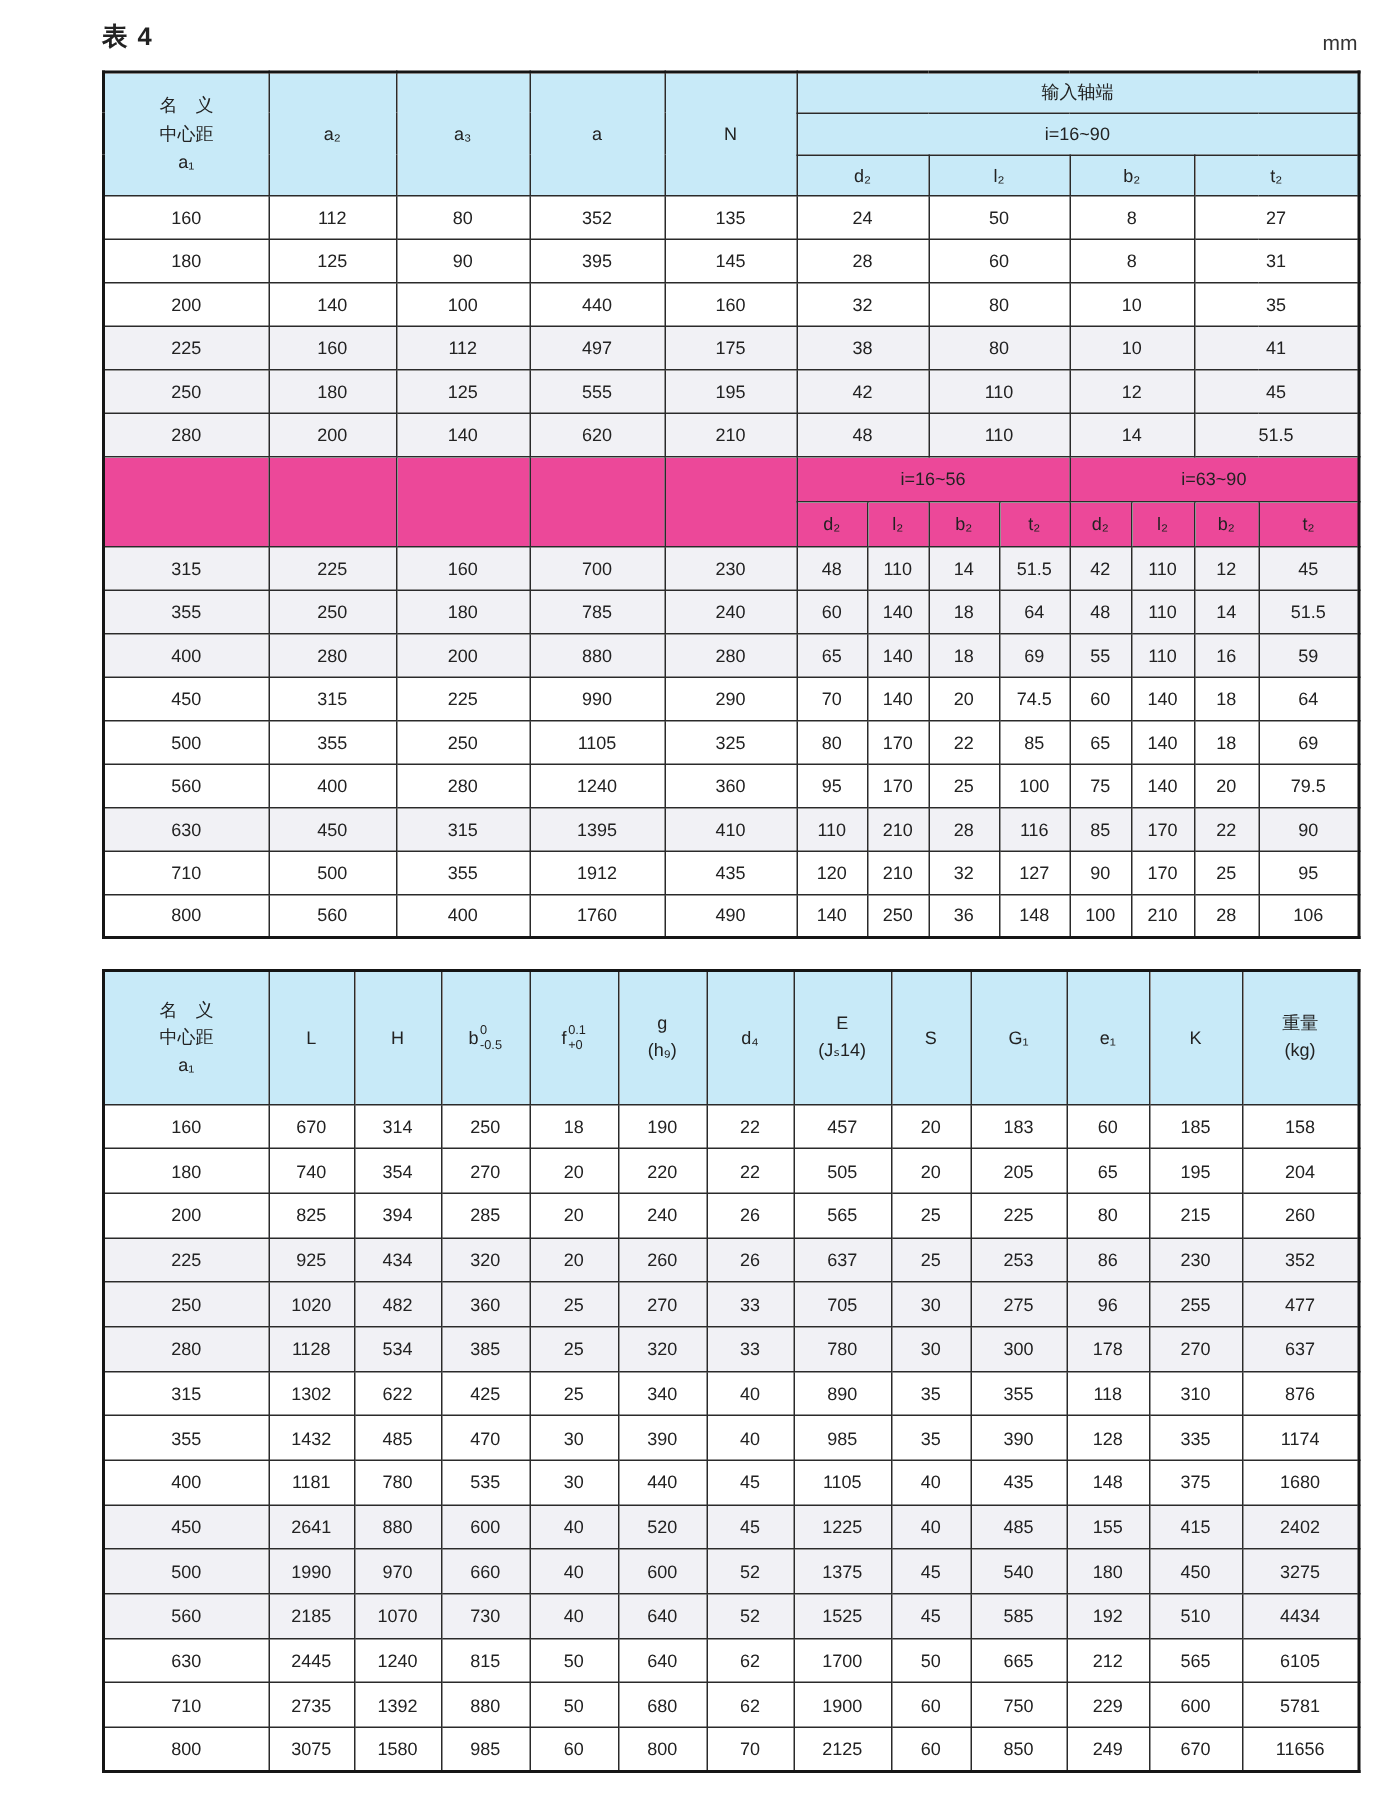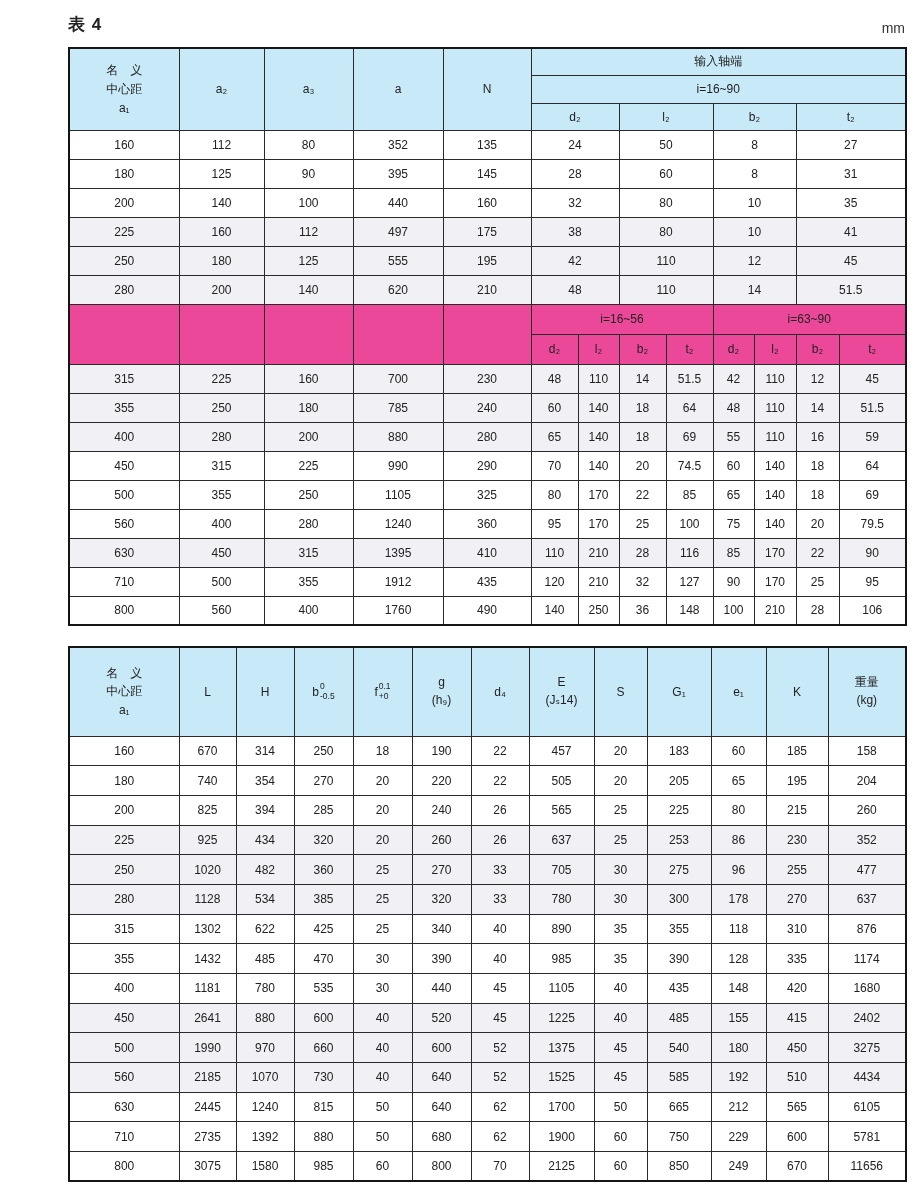--- a/index.html
+++ b/index.html
@@ -544,21 +544,21 @@
           <td>1181</td>
           <td>780</td>
           <td>535</td>
           <td>30</td>
           <td>440</td>
           <td>45</td>
           <td>1105</td>
           <td>40</td>
           <td>435</td>
           <td>148</td>
-          <td>420</td>
+          <td>375</td>
           <td>1680</td>
         </tr>
         <tr>
           <td>450</td>
           <td>2641</td>
           <td>880</td>
           <td>600</td>
           <td>40</td>
           <td>520</td>
           <td>45</td>

